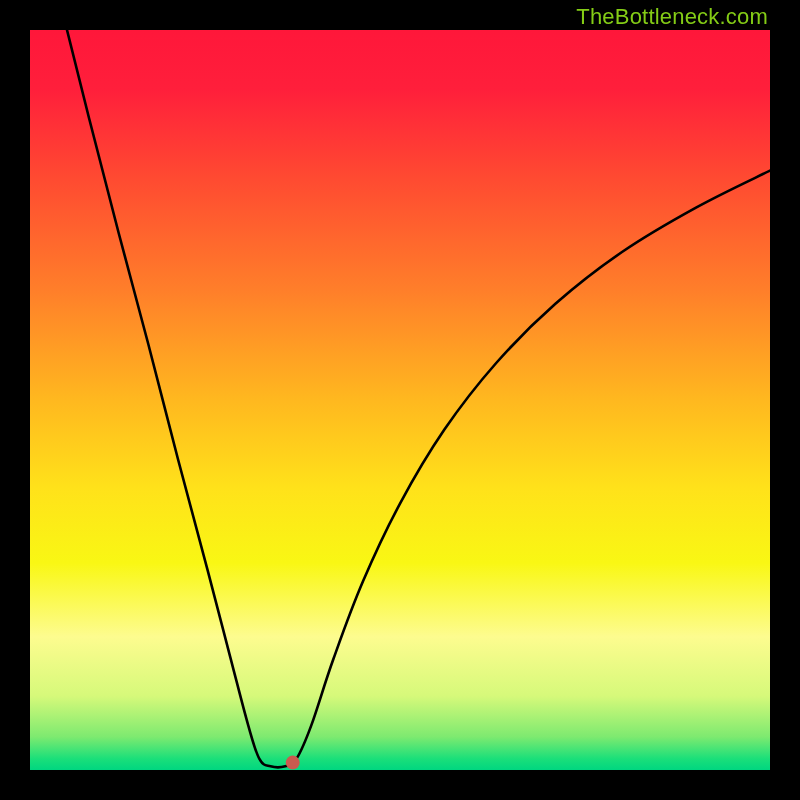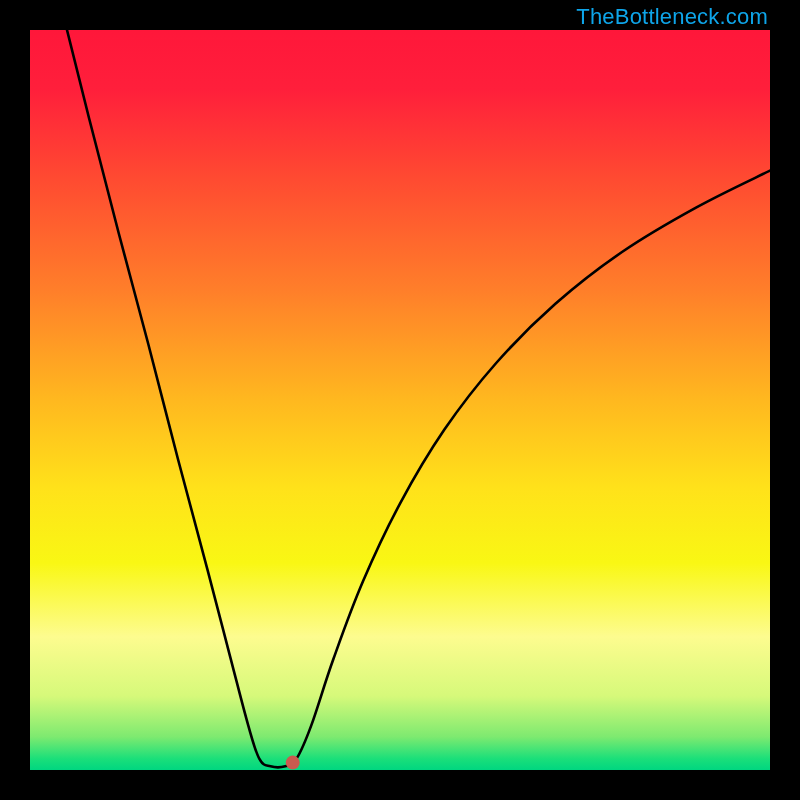--- a/index.html
+++ b/index.html
@@ -23,21 +23,21 @@
     position: absolute;
     left: 0;
     top: 0;
     width: 740px;
     height: 740px;
   }
   .watermark {
     position: absolute;
     top: 4px;
     right: 32px;
-    color: #0ea5e9;
+    color: #84cc16;
     font-size: 22px;
     font-family: Arial, Helvetica, sans-serif;
     letter-spacing: 0.2px;
   }
 </style>
 </head>
 <body>
 
 <div class="watermark">TheBottleneck.com</div>
 

